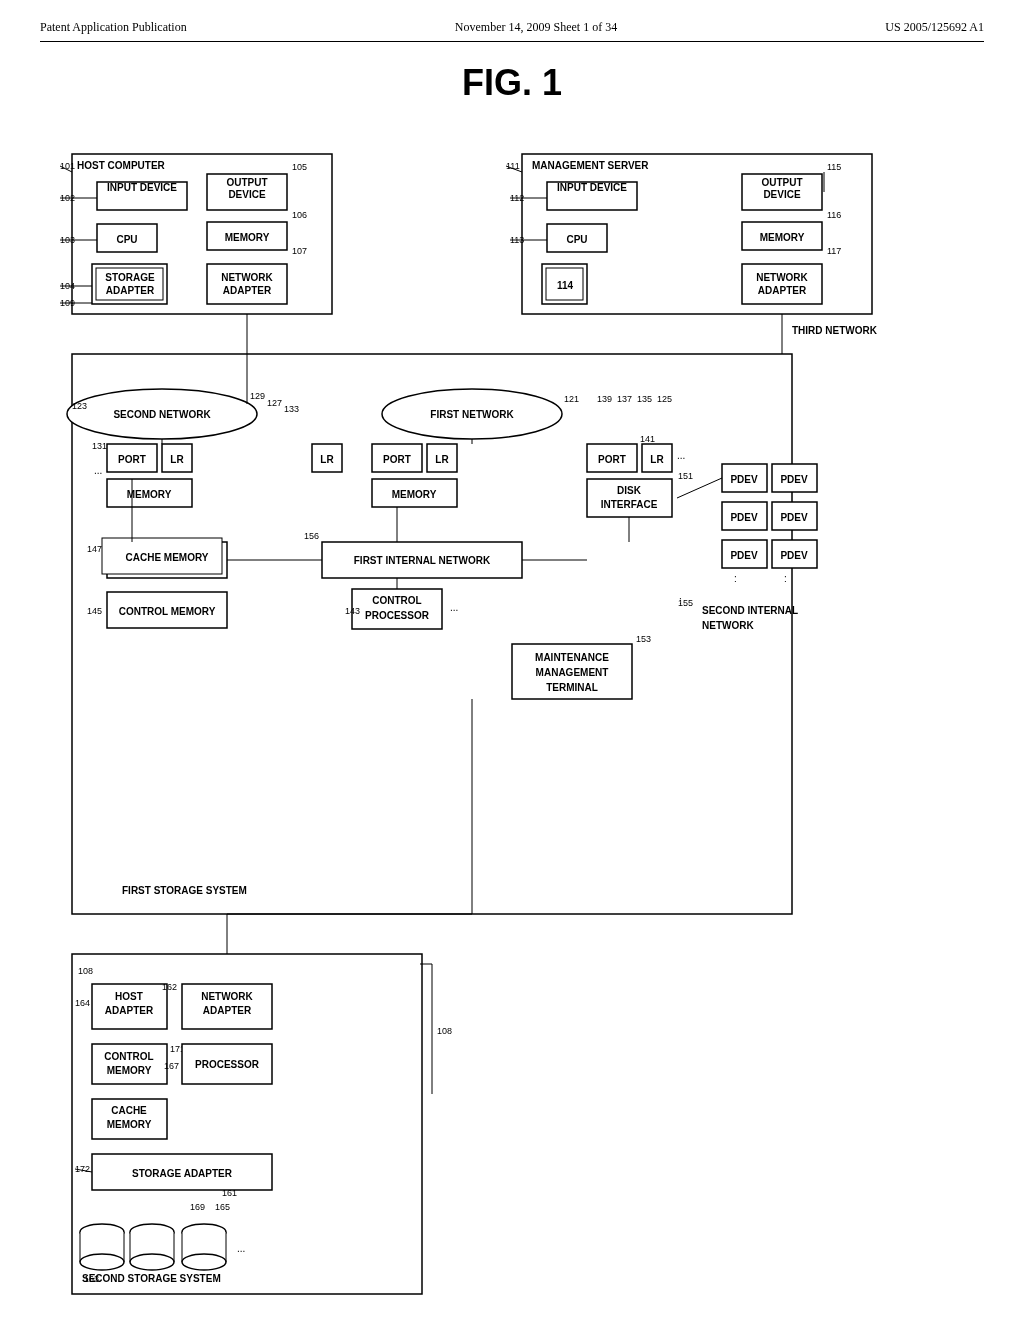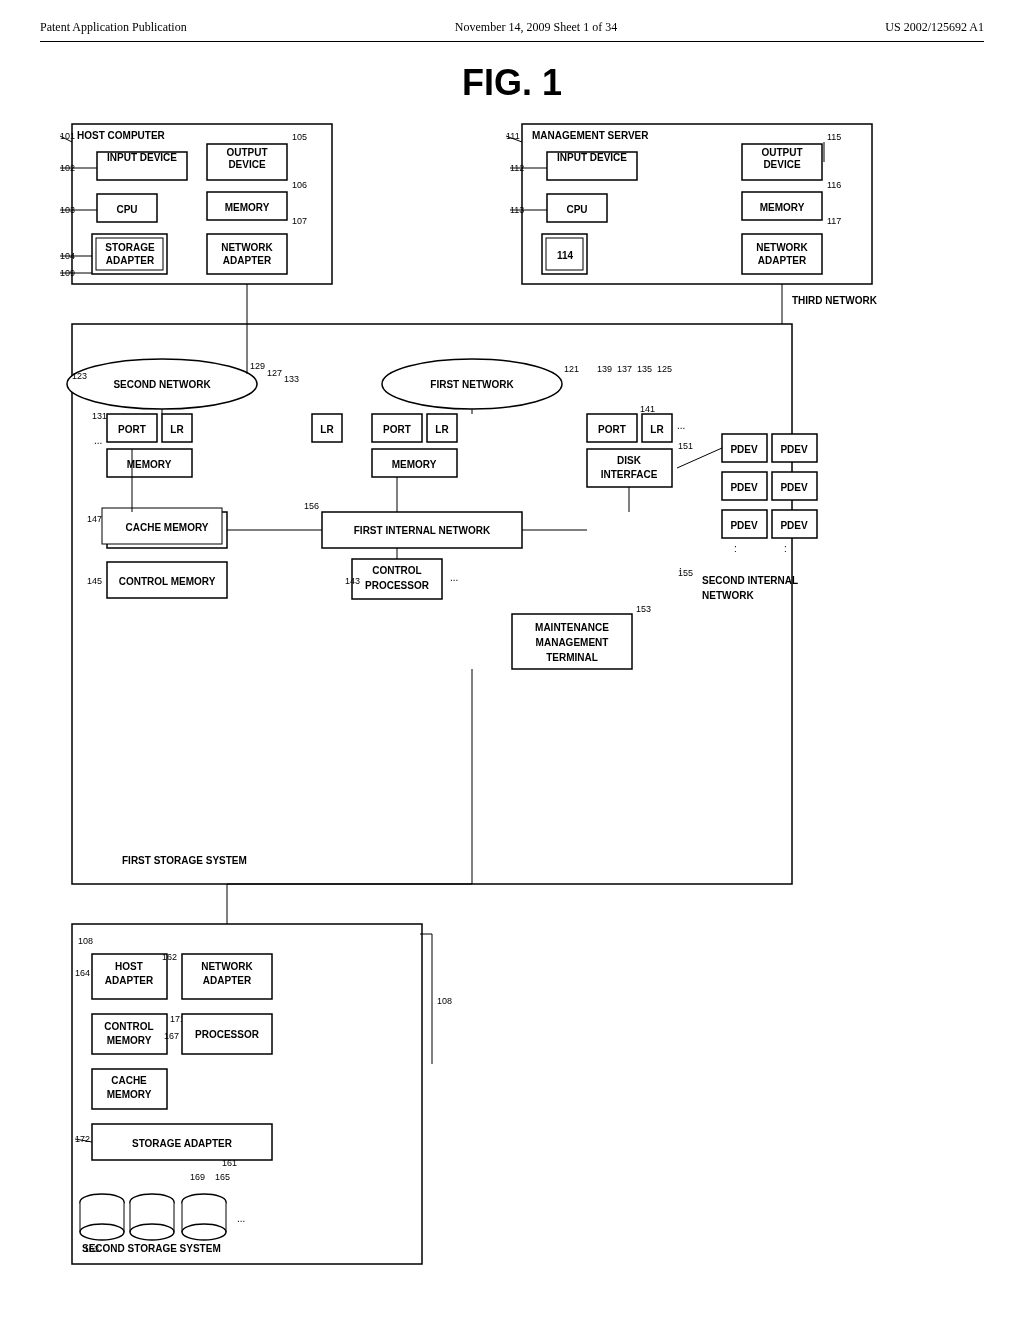--- a/index.html
+++ b/index.html
@@ -26,20 +26,21 @@
       border-bottom: 1px solid #000;
       padding-bottom: 6px;
       margin-bottom: 20px;
       gap: 33px;
     }
 
     .fig-title {
       text-align: center;
       font-size: 36px;
       font-weight: bold;
+      margin-bottom: 30px;
       font-family: Arial, sans-serif;
     }
 
     
     .diagram {
       position: relative;
       width: 940px;
       margin: 0 auto;
     }
 
@@ -62,21 +63,21 @@
     }
   </style>
 </head>
 <body>
 
 <div class="page">
 
   <div class="header">
     <span>Patent Application Publication</span>
     <span>November 14, 2009   Sheet 1 of 34</span>
-    <span>US 2002/125692 A1</span>
+    <span>US 2005/125692 A1</span>
   </div>
 
   <div class="fig-title">FIG. 1</div>
 
   <div class="diagram">
     <svg viewBox="0 0 940 1180" width="940" height="1180" xmlns="http://www.w3.org/2000/svg">
       <defs>
         <style>
           text { font-family: Arial, sans-serif; fill: #000; }
           .lbl { font-size: 10px; }

